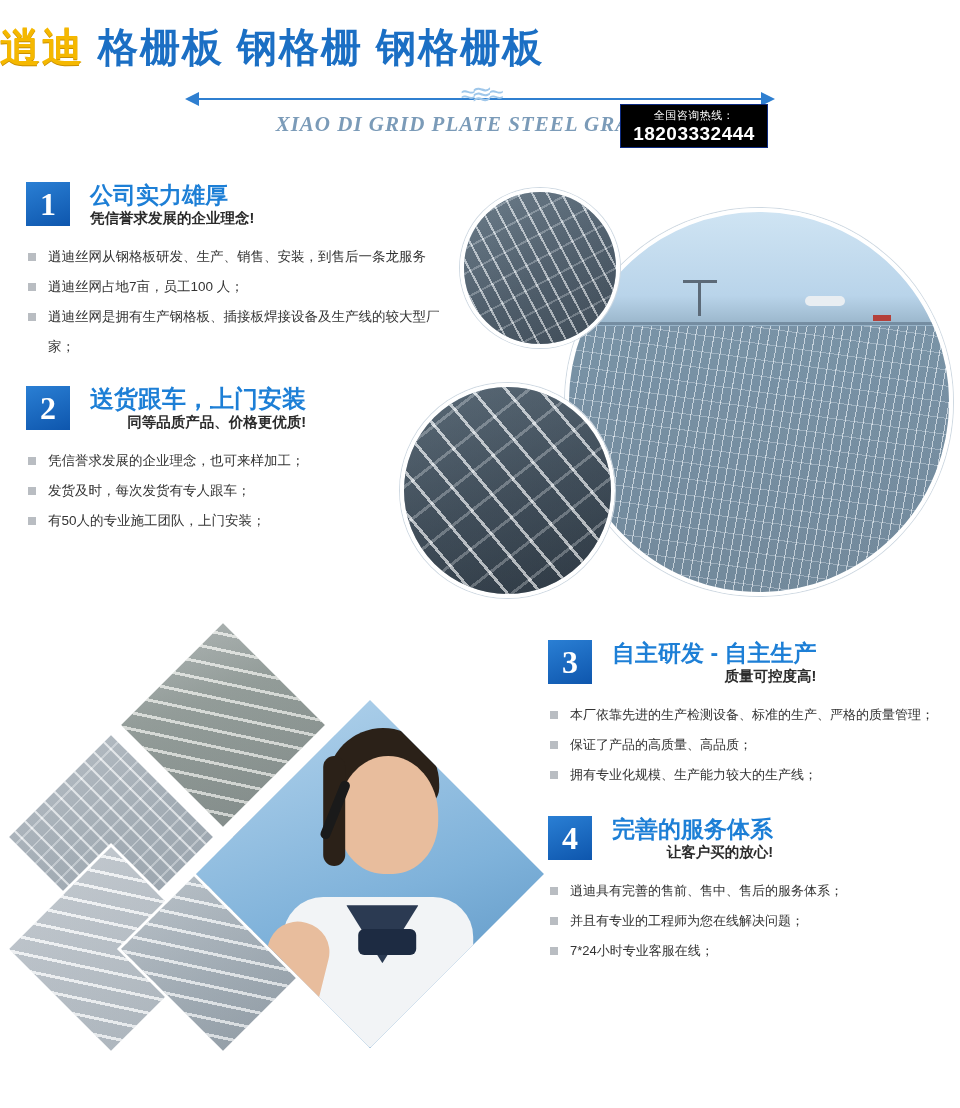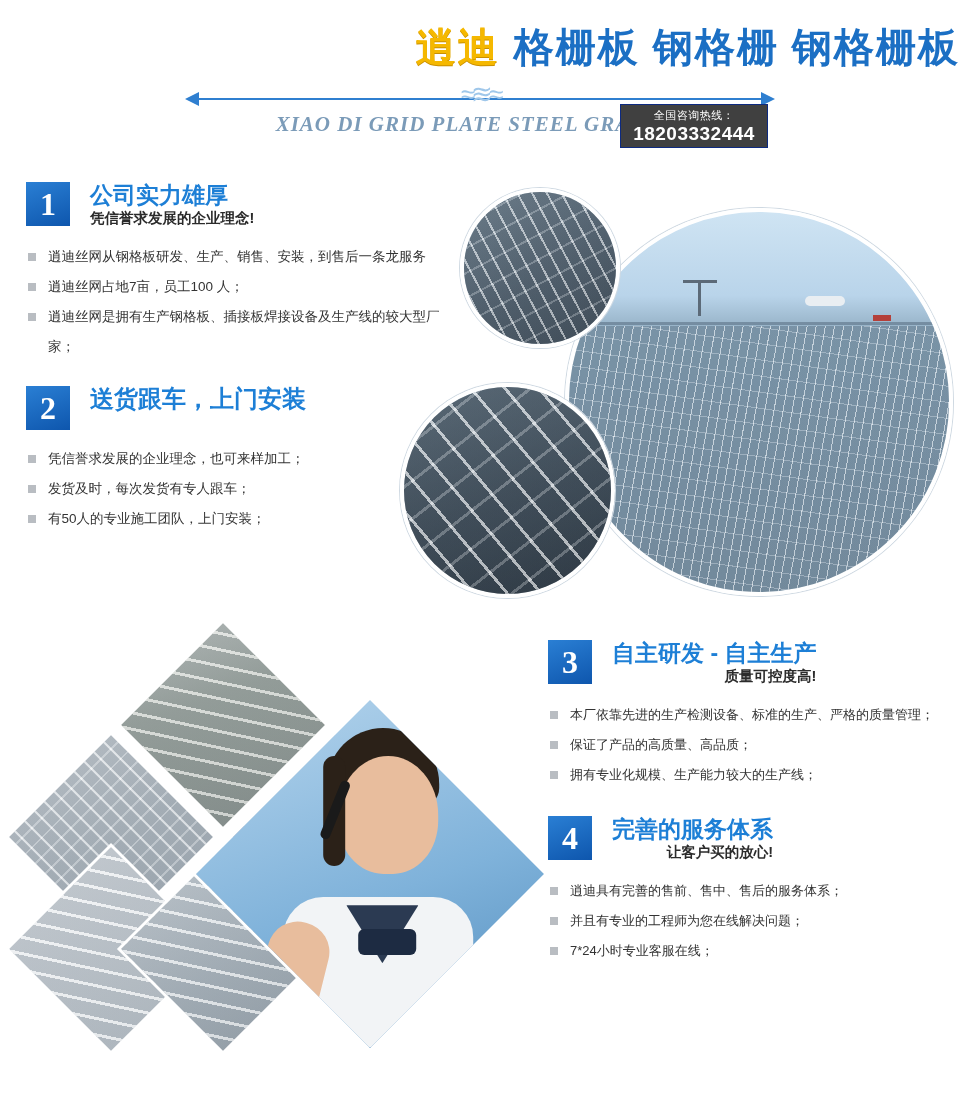--- a/index.html
+++ b/index.html
@@ -13,21 +13,21 @@
   }
 
   
   .header {
     position: relative;
     width: 960px;
     height: 168px;
     background: #ffffff;
   }
   .header-title {
-    text-align: right;
+    text-align: left;
     padding-top: 20px;
     font-size: 40px;
     font-weight: bold;
     letter-spacing: 2px;
     white-space: nowrap;
   }
   .header-title .brand {
     color: #f5b800;
     text-shadow: 0 1px 0 #c98f00;
     margin-right: 14px;
@@ -84,21 +84,21 @@
     font-size: 21px;
     color: #7b9bb8;
     letter-spacing: 1px;
   }
   .hotline {
     position: absolute;
     top: 104px;
     left: 620px;
     width: 148px;
     height: 44px;
-    background: #404040;
+    background: #000000;
     color: #ffffff;
     border: 1px solid #0d2a80;
     text-align: center;
   }
   .hotline .lbl {
     font-size: 11px;
     line-height: 15px;
     padding-top: 3px;
     letter-spacing: 0.5px;
   }
@@ -429,20 +429,21 @@
       <li><span class="sq"></span><span>逍迪丝网占地7亩，员工100 人；</span></li>
       <li><span class="sq"></span><span>逍迪丝网是拥有生产钢格板、插接板焊接设备及生产线的较大型厂家；</span></li>
     </ul>
   </div>
 
   <div class="section sec2">
     <div class="sec-head">
       <div class="num-badge">2</div>
       <div class="sec-titles">
         <div class="sec-title">送货跟车，上门安装</div>
+        <div class="sec-sub">同等品质产品、价格更优质!</div>
       </div>
     </div>
     <ul class="bullets">
       <li><span class="sq"></span><span>凭信誉求发展的企业理念，也可来样加工；</span></li>
       <li><span class="sq"></span><span>发货及时，每次发货有专人跟车；</span></li>
       <li><span class="sq"></span><span>有50人的专业施工团队，上门安装；</span></li>
     </ul>
   </div>
 
 </div>

